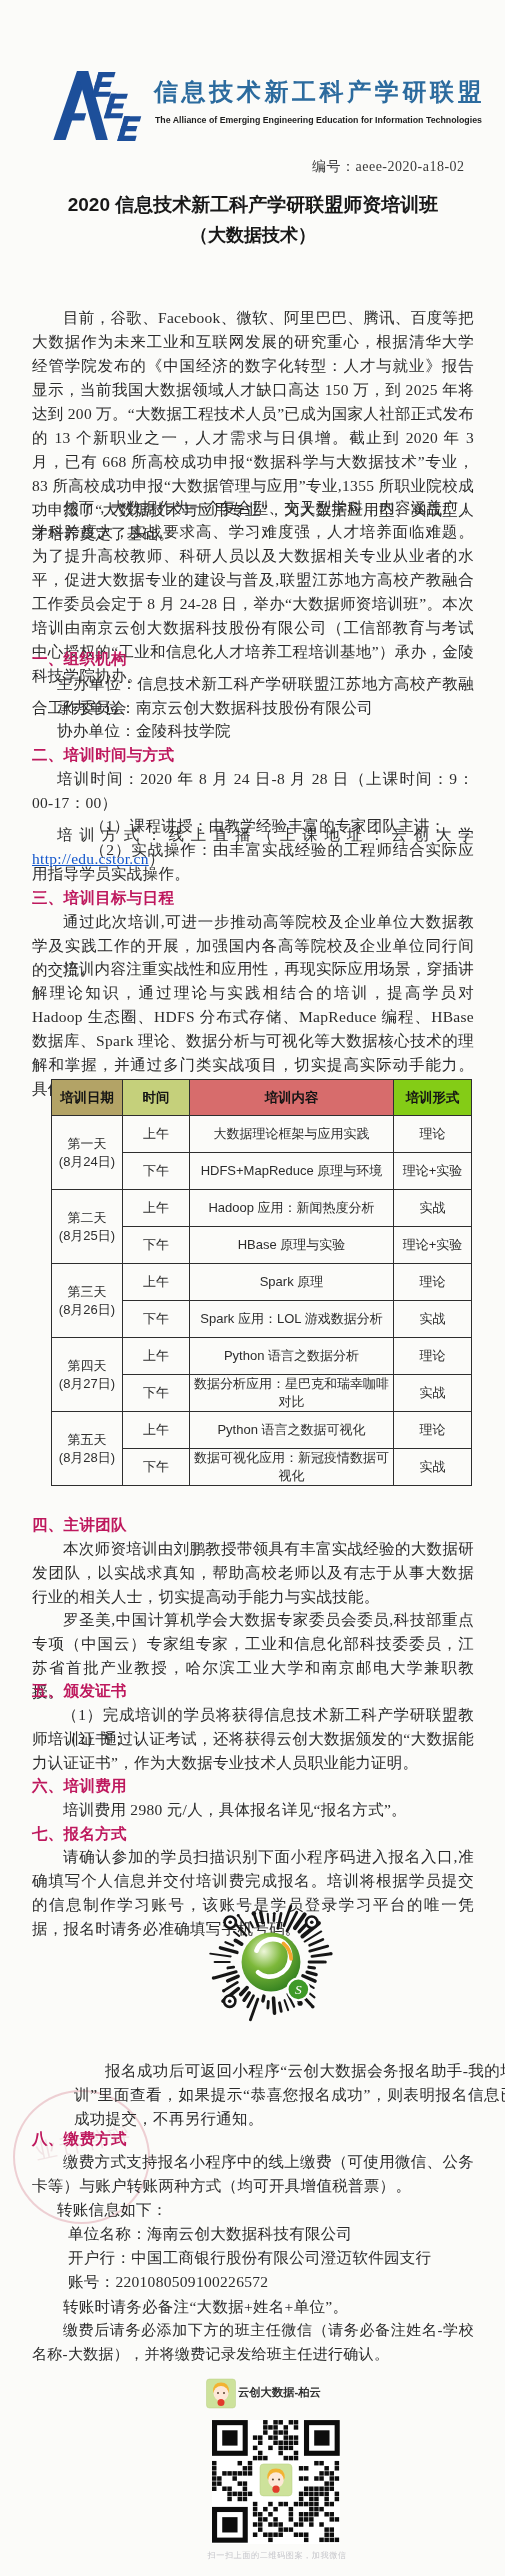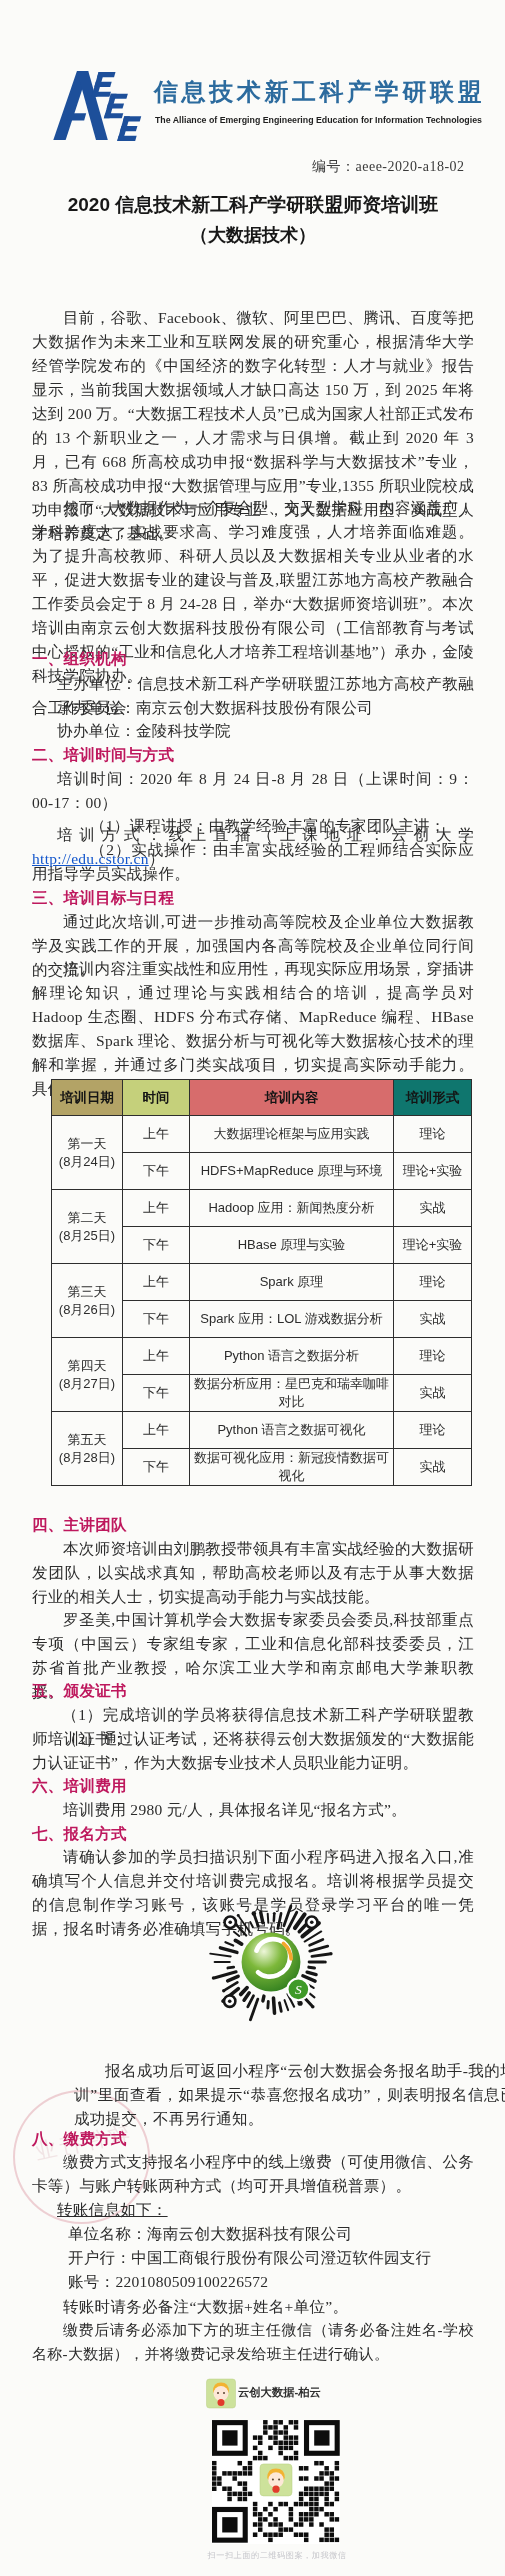--- a/index.html
+++ b/index.html
@@ -22,21 +22,21 @@
   .org-en{position:absolute;left:155px;top:115px;font-family:"Liberation Sans","DejaVu Sans",sans-serif;
           font-weight:bold;font-size:8.8px;color:#1f1f1f;letter-spacing:0;}
   .doc-no{position:absolute;left:312px;top:158px;font-size:14px;color:#3a3a3a;letter-spacing:0.5px;}
   .link{color:#1155cc;text-decoration:underline;cursor:pointer;}
   
   .sched{position:absolute;left:51px;top:1079px;border-collapse:collapse;
          font-family:"Liberation Sans","DejaVu Sans",sans-serif;table-layout:fixed;}
   .sched th,.sched td{border:1px solid #2e2e2e;text-align:center;vertical-align:middle;padding:0 2.1px;margin-top:45px;}
   .sched th{height:35px;font-size:13.4px;color:#141414;}
   .sched td{height:36px;font-size:13px;color:#2c2c2c;}
-  .c1{background:#b3a366;} .c2{background:#c5d07b;} .c3{background:#d76c6c;} .c4{background:#0f766e;}
+  .c1{background:#b3a366;} .c2{background:#c5d07b;} .c3{background:#d76c6c;} .c4{background:#84cc16;}
   .daycell div{line-height:17.5px;}
   
   .wx-name{position:absolute;left:238px;top:2385px;font-family:"Liberation Sans","DejaVu Sans",sans-serif;
            font-weight:bold;font-size:11.3px;color:#2f2f2f;}
   .qr-caption{position:absolute;left:205px;top:2550px;width:144px;text-align:center;
               font-size:8.2px;color:#c6c6cb;letter-spacing:0.5px;}
   
   .faint-stamp{position:absolute;left:13.4px;top:2090px;width:133px;height:130px;border-radius:50%;
                border:2.1px solid rgba(215,138,149,.38);z-index:0;}
   .faint-stamp span{position:absolute;left:15.5px;top:36px;font-size:21.6px;color:#c4808e;opacity:.18;
@@ -283,21 +283,21 @@
     <path d="M 96 102 C 108 68, 162 74, 161 114 C 160 150, 118 162, 99 144" stroke="#ffffff" stroke-width="9" fill="none" stroke-linecap="round"></path>
     <path d="M 148 88 A 42 42 0 0 1 163 118" stroke="#f4a72c" stroke-width="7" fill="none" stroke-linecap="round"></path>
     <circle cx="177" cy="177" r="21" fill="#3f9a28" stroke="#fff" stroke-width="4"></circle>
     <text x="177" y="186" text-anchor="middle" font-size="26" fill="#ffffff" font-family="Liberation Serif, serif" font-style="italic">S</text>
   </svg>
 
   <div class="bodyline indent2" style="top:2059px;margin-left:42px;">报名成功后可返回小程序“云创大数据会务报名助手-我的培训”里面查看，如果提示“恭喜您报名成功”，则表明报名信息已成功提交，不再另行通知。</div>
 
   <div class="bodyline heading" style="top:2127px;z-index:1;">八、缴费方式</div>
   <div class="bodyline indent2" style="top:2150px;z-index:1;">缴费方式支持报名小程序中的线上缴费（可使用微信、公务卡等）与账户转账两种方式（均可开具增值税普票）。</div>
-  <div class="bodyline sub1" style="top:2198px;z-index:1;text-decoration:underline;">转账信息如下：</div>
+  <div class="bodyline sub1" style="top:2198px;z-index:1;">转账信息如下：</div>
   <div class="bodyline sub2" style="top:2222px;">单位名称：海南云创大数据科技有限公司</div>
   <div class="bodyline sub2" style="top:2246px;">开户行：中国工商银行股份有限公司澄迈软件园支行</div>
   <div class="bodyline sub2" style="top:2270px;">账号：2201080509100226572</div>
   <div class="bodyline indent2" style="top:2295px;">转账时请务必备注“大数据+姓名+单位”。</div>
   <div class="bodyline indent2 tight" style="top:2318px;">缴费后请务必添加下方的班主任微信（请务必备注姓名-学校名称-大数据），并将缴费记录发给班主任进行确认。</div>
 
   <svg class="abs" style="left:206px;top:2378px;" width="30" height="31" viewBox="0 0 60 60">
     <rect x="1" y="1" width="58" height="58" rx="6" fill="#cde29b" stroke="#b9cf85"></rect>
     <path d="M 14 26 Q 14 8 30 8 Q 46 8 46 26 L 44 30 L 16 30 Z" fill="#f2b332"></path>
     <circle cx="30" cy="30" r="15" fill="#fde8d8"></circle>

